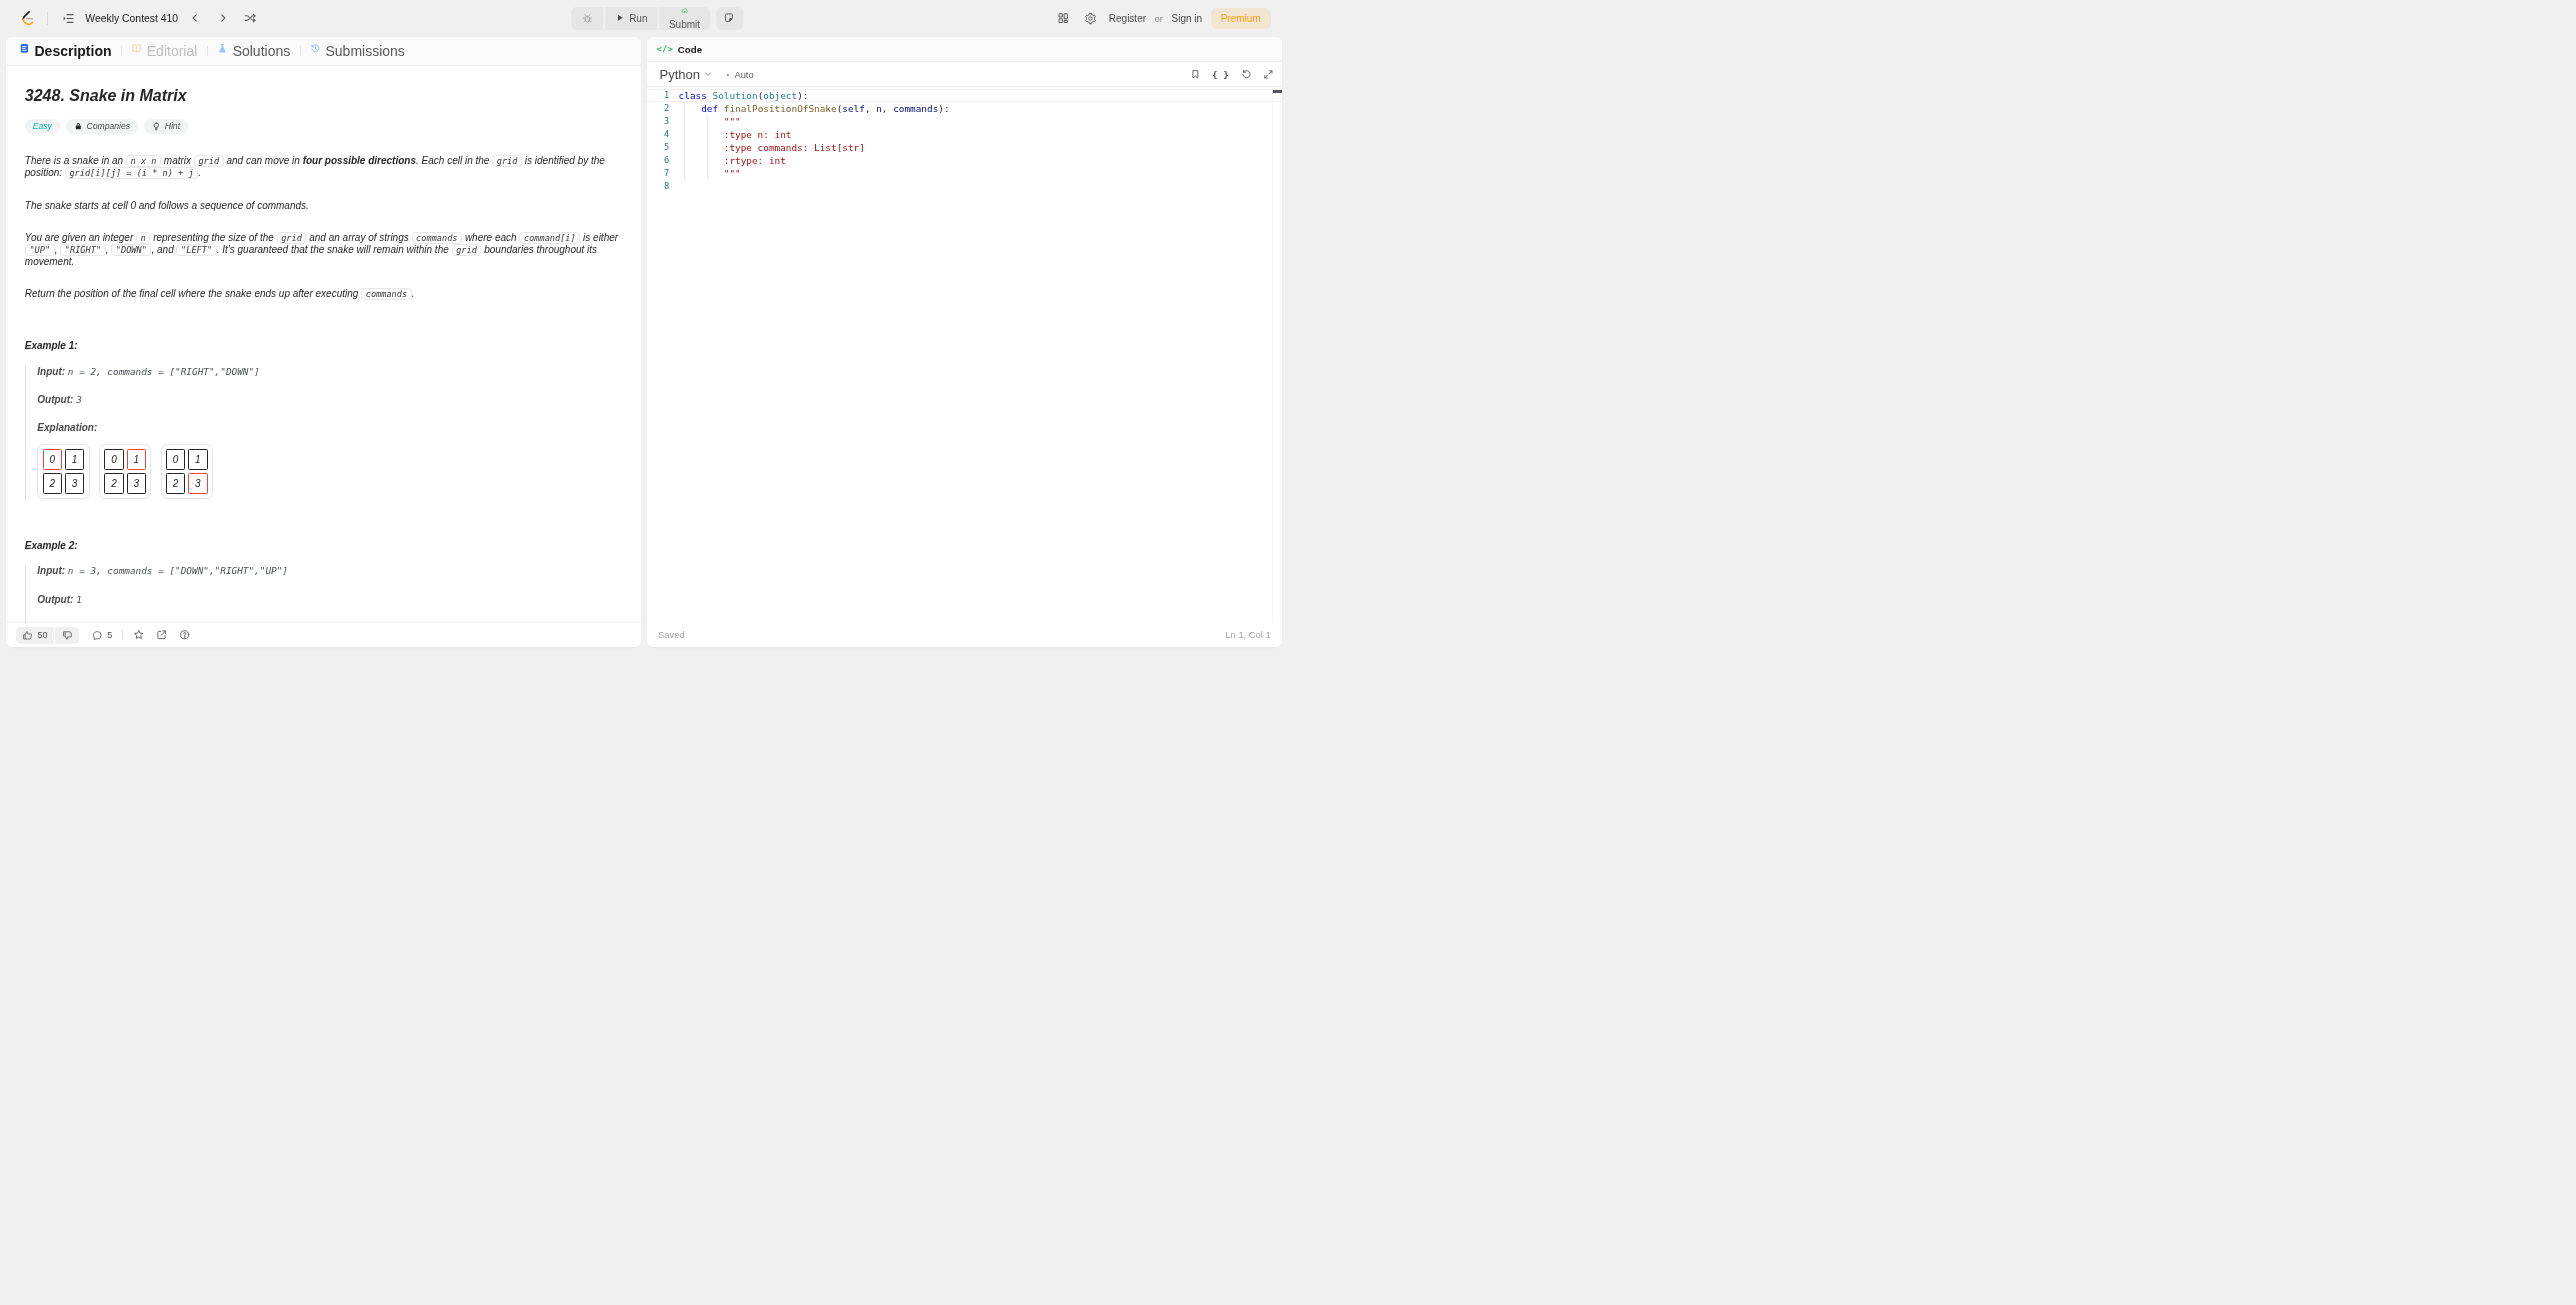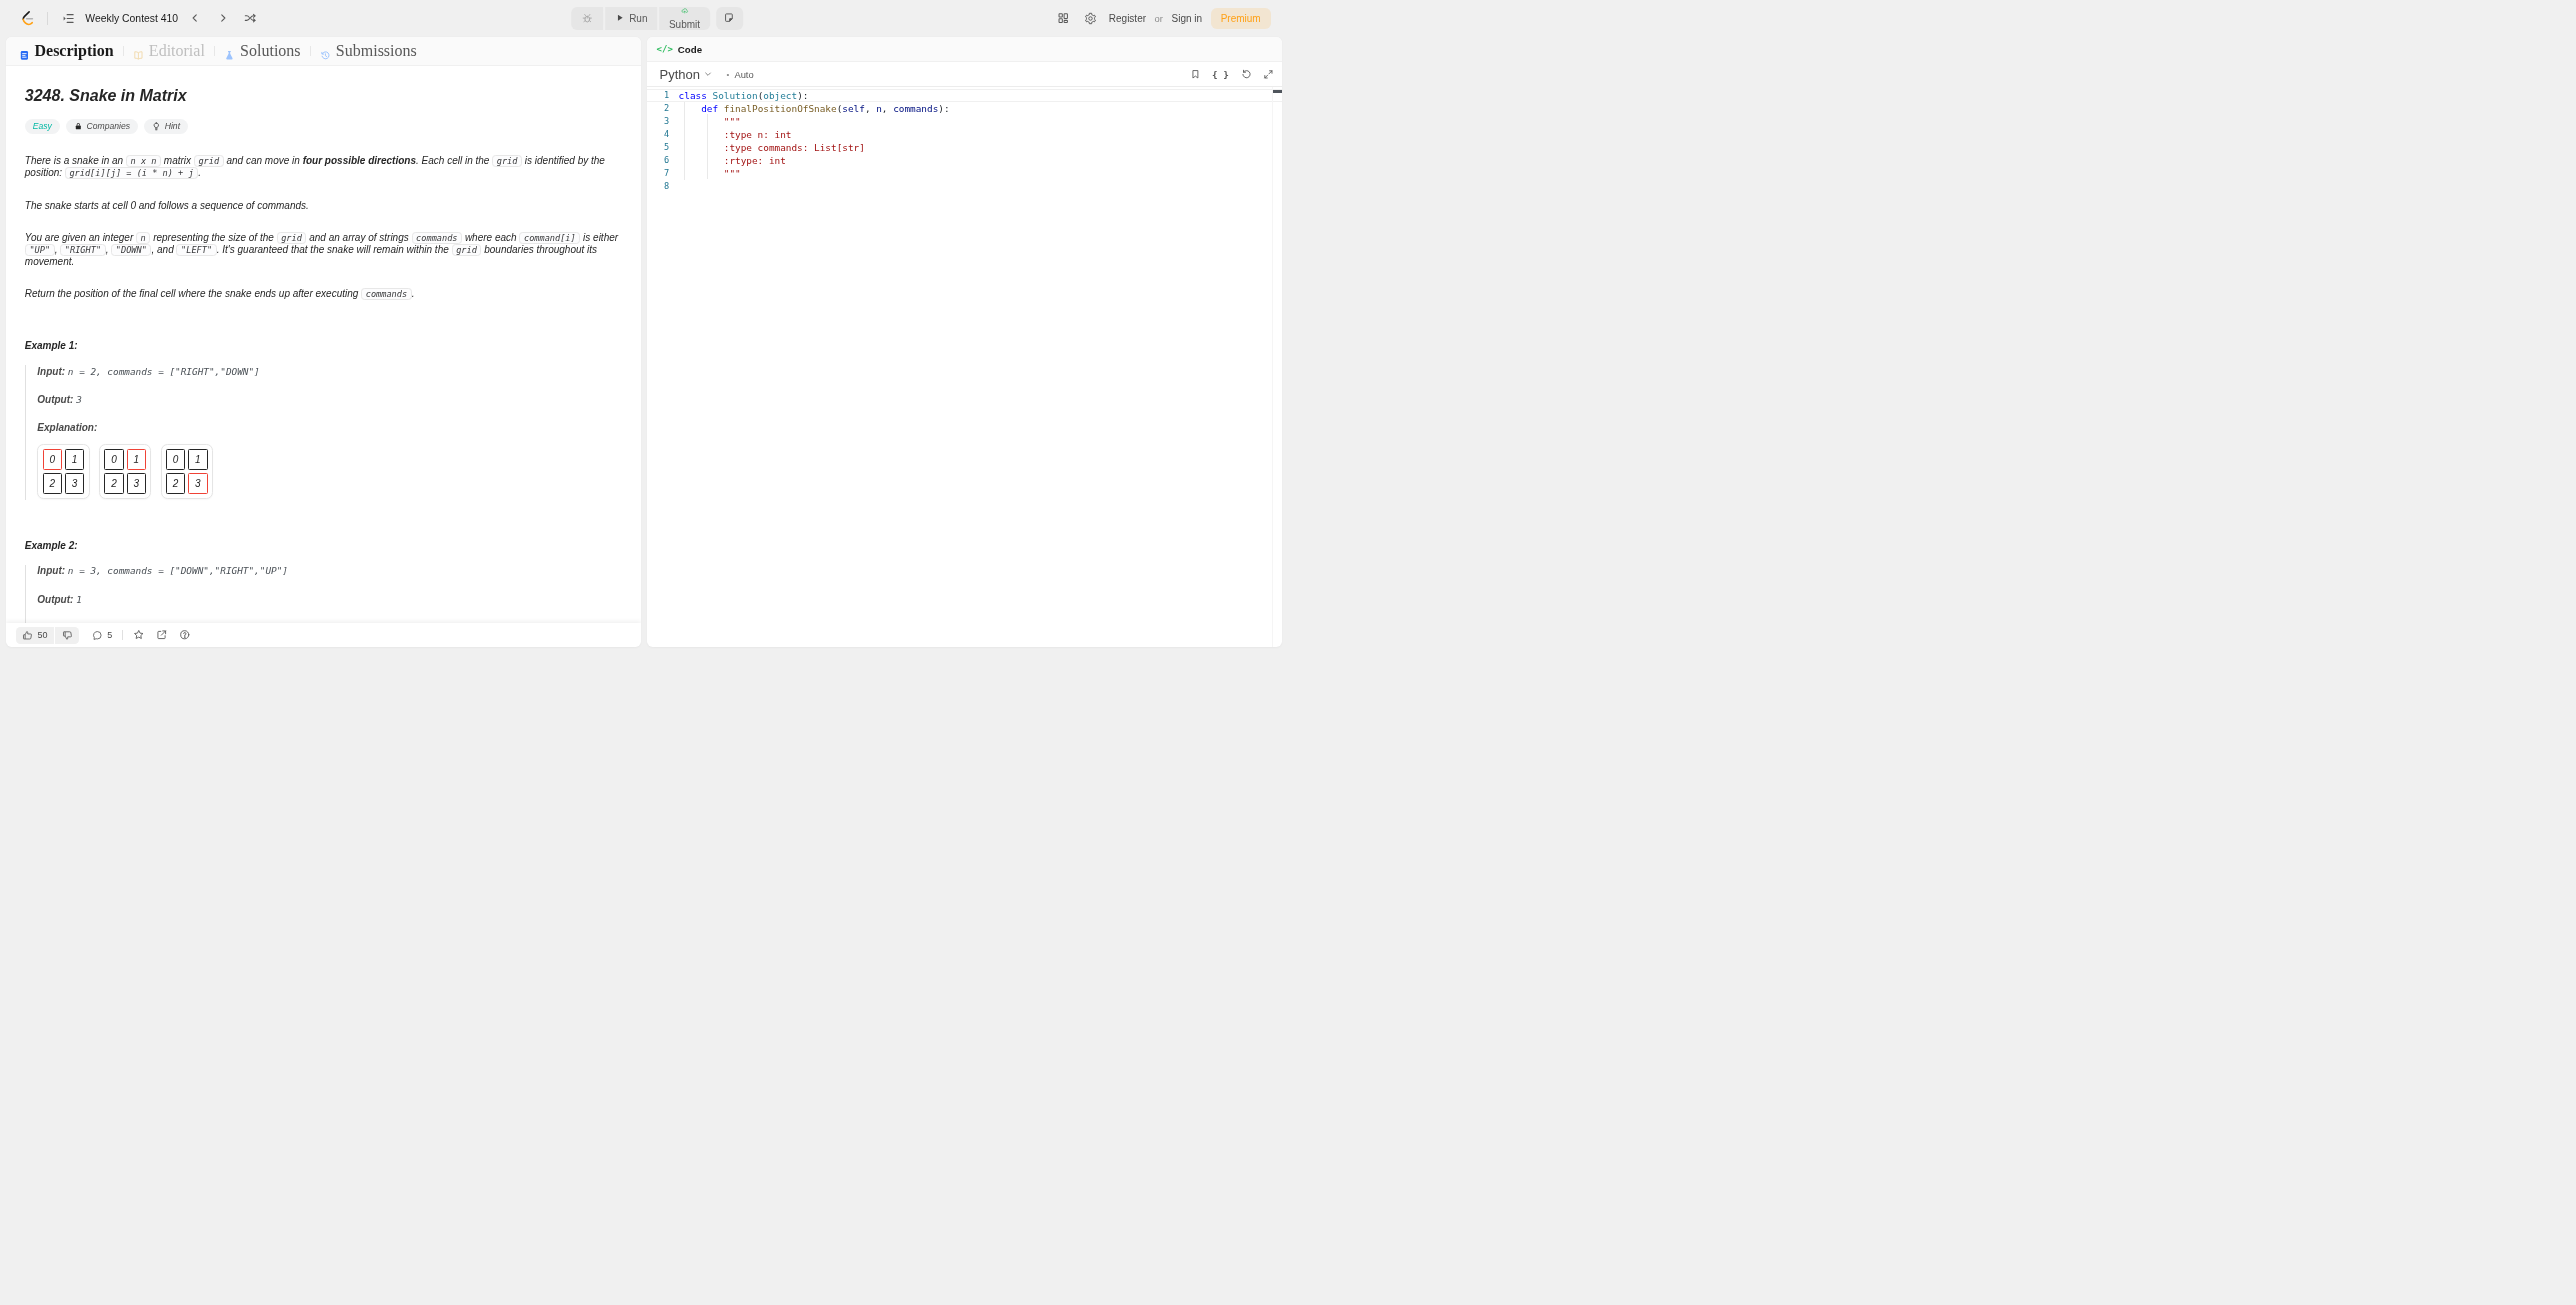--- a/index.html
+++ b/index.html
@@ -29,21 +29,21 @@
 
   
   .main { display:flex; gap:5.8px; padding:1.4px 5.8px 5.8px; height:617px; }
   .panel { background:#fff; border-radius:5.8px; box-shadow:0 0.7px 2.2px rgba(0,0,0,.04); overflow:hidden; }
   .left-panel { width:635px; position:relative; display:flex; flex-direction:column; }
   .right-col { flex:1; display:flex; flex-direction:column; gap:5.8px; }
   .code-panel { flex:1; display:flex; flex-direction:column; }
 
   
   .tabbar { height:29px; flex:0 0 29px; background:#fafafa; border-bottom:0.7px solid #f0f0f0; display:flex; align-items:center; padding:0 11.5px; }
-  .tab { display:flex; align-items:flex-end; gap:5px; font-size:16px; color:#595959; padding:0 1.4px;font-family:Liberation Serif, serif; }
+  .tab { display:flex; align-items:flex-start; gap:5px; font-size:14px; color:#595959; padding:0 1.4px; }
   .tab.active { color:#1a1a1a; font-weight:600; }
   .tab.muted { color:#bfbfbf; }
   .tab-sep { width:0.7px; height:10px; background:#e7e7e7; margin:0 8px; }
   .desc-scroll { flex:1; overflow:hidden; padding:20px 19px 4px; position:relative;font-style:italic; }
   .prob-title { font-size:16px; line-height:20px; font-weight:600; color:#262626; margin-bottom:12.2px; }
   .badges { display:flex; gap:5.8px; align-items:center; margin-bottom:10px; }
   .badge { display:flex; align-items:center; gap:4.3px; background:#f2f3f4; border-radius:720px; padding:2.9px 8px; font-size:8.6px; color:#4a4a4a; }
   .badge.easy { color:#00b8a3; }
   .para { font-size:10px; line-height:11px; margin-top:21px; color:#262626; }
   .seg-b { font-weight:700; }
@@ -445,17 +445,21 @@
               <span class="gutter">8</span>
               <span class="code-text"></span>
             </div>
           </div>
         <div class="indent-guide guide-a"></div>
         <div class="indent-guide guide-b"></div>
         <div class="vtrack">
             <div class="vthumb"></div>
           </div>
       </div>
+      <div class="status-row">
+        <span>Saved</span>
+        <span class="status-right">Ln 1, Col 1</span>
+      </div>
     </section>
 
   </div>
 </div>
 
 
 </body></html>

